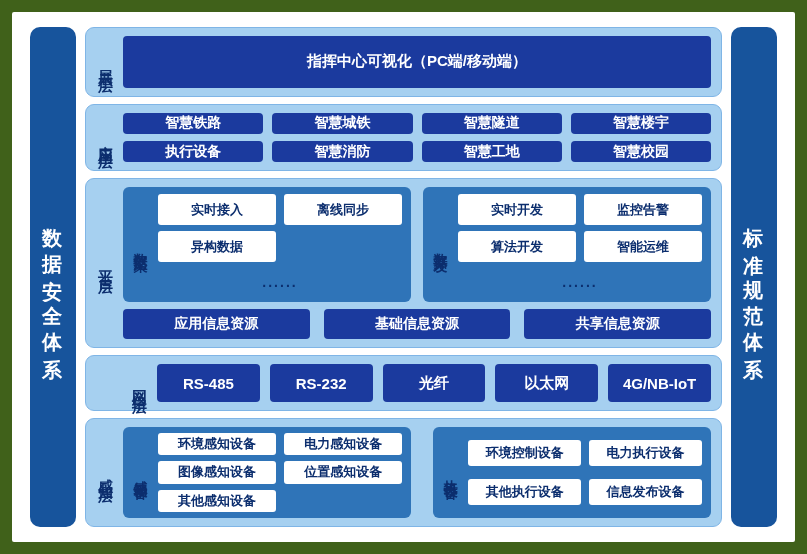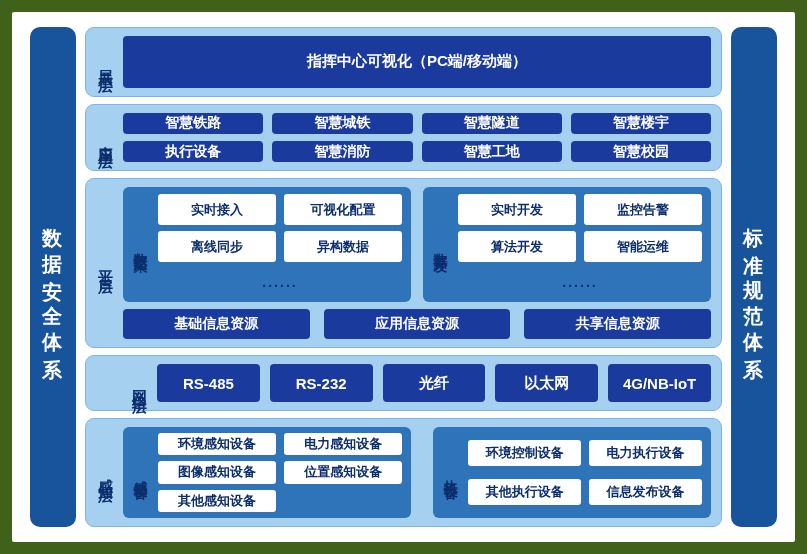--- a/index.html
+++ b/index.html
@@ -140,21 +140,20 @@
         </div>
         <div class="platform-content">
           <div class="platform-groups">
 
             <div class="group">
               <div class="group-label">
                 <span class="vtext">数据汇聚</span>
               </div>
               <div class="group-grid">
                 <div class="white-box">实时接入</div>
-                <div class="white-box">可视化配置</div>
                 <div class="white-box">离线同步</div>
                 <div class="white-box">异构数据</div>
                 <div class="dots">......</div>
               </div>
             </div>
 
             <div class="group">
               <div class="group-label">
                 <span class="vtext">数据开发</span>
               </div>
@@ -162,22 +161,22 @@
                 <div class="white-box">实时开发</div>
                 <div class="white-box">监控告警</div>
                 <div class="white-box">算法开发</div>
                 <div class="white-box">智能运维</div>
                 <div class="dots">......</div>
               </div>
             </div>
 
           </div>
           <div class="platform-resources">
+            <div class="dark-box">应用信息资源</div>
             <div class="dark-box">基础信息资源</div>
-            <div class="dark-box">应用信息资源</div>
             <div class="dark-box">共享信息资源</div>
           </div>
         </div>
       </div>
 
       <div class="layer layer-network">
         <div class="layer-label">
           <span class="vtext">网络层</span>
         </div>
         <div class="network-row">

